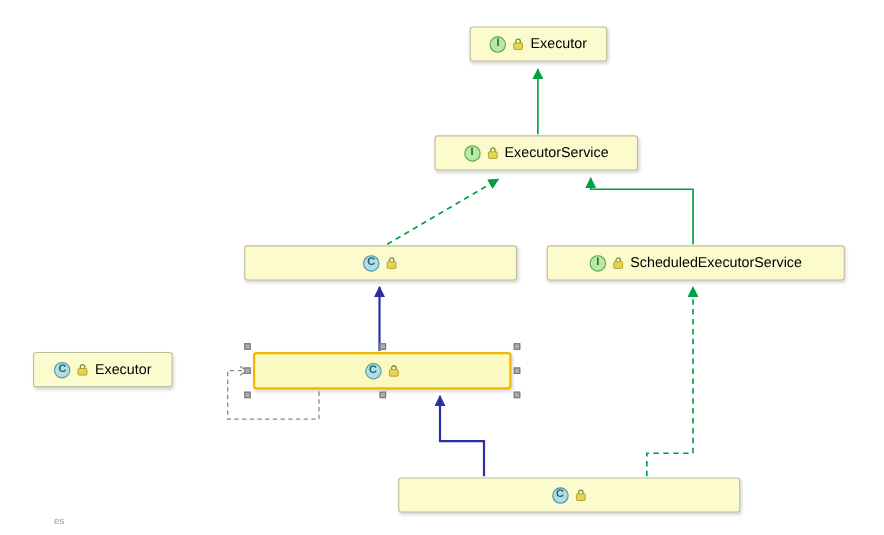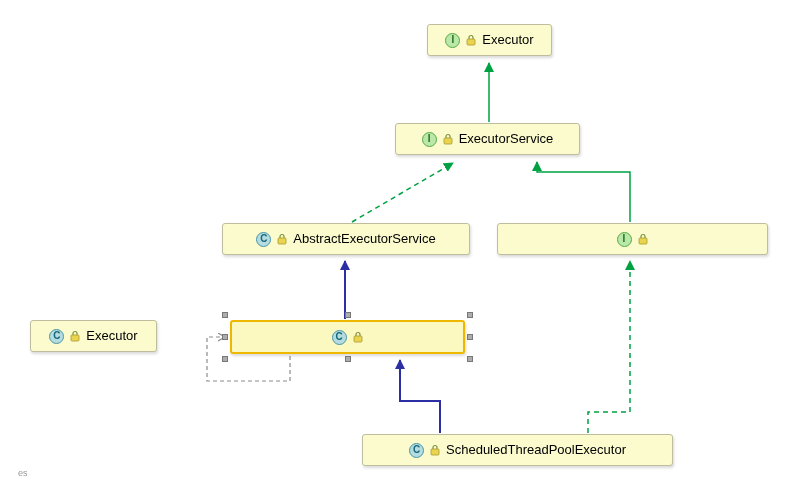--- a/index.html
+++ b/index.html
@@ -36,22 +36,22 @@
   .h-tl { left:-10px;  top:-10px; }
   .h-tm { left:calc(50% - 3px); top:-10px; }
   .h-tr { right:-10px; top:-10px; }
   .h-ml { left:-10px;  top:calc(50% - 3px); }
   .h-mr { right:-10px; top:calc(50% - 3px); }
   .h-bl { left:-10px;  bottom:-10px; }
   .h-bm { left:calc(50% - 3px); bottom:-10px; }
   .h-br { right:-10px; bottom:-10px; }
 
   .clipped {
-    position:absolute; left:18px; top:468px;
-    font-size:9px; color:#9a9a9a;
+    position:absolute; left:1px; top:468px;
+    font-size:9px; color:#9a9a9a;padding-left:48px;
   }
 </style>
 </head>
 <body>
 
 <div class="canvas">
 
   <svg class="edges" xmlns="http://www.w3.org/2000/svg">
     <defs>
       <marker id="arrow-green" markerUnits="userSpaceOnUse" markerWidth="12" markerHeight="12" refX="9" refY="5" orient="auto">
@@ -97,29 +97,29 @@
     </svg>
     <span class="label">ExecutorService</span>
   </div>
 
   <div class="node" style="left:222px; top:223px; width:248px;">
     <span class="kind-icon class">C</span>
     <svg class="badge-icon" viewBox="0 0 12 12">
       <path d="M4 5 V3.5 a2 2 0 0 1 4 0 V5" fill="none" stroke="#7A8F3A" stroke-width="1.2"></path>
       <rect x="2" y="5" width="8" height="6" rx="1" fill="#E9D44F" stroke="#A89A30" stroke-width="0.8"></rect>
     </svg>
-    <span class="label">AbstractExecutorService</span>
   </div>
 
   <div class="node" style="left:497px; top:223px; width:271px;">
     <span class="kind-icon interface">I</span>
     <svg class="badge-icon" viewBox="0 0 12 12">
       <path d="M4 5 V3.5 a2 2 0 0 1 4 0 V5" fill="none" stroke="#7A8F3A" stroke-width="1.2"></path>
       <rect x="2" y="5" width="8" height="6" rx="1" fill="#E9D44F" stroke="#A89A30" stroke-width="0.8"></rect>
     </svg>
+    <span class="label">ScheduledExecutorService</span>
   </div>
 
   <div class="node" style="left:30px; top:320px; width:127px;">
     <span class="kind-icon class">C</span>
     <svg class="badge-icon" viewBox="0 0 12 12">
       <path d="M4 5 V3.5 a2 2 0 0 1 4 0 V5" fill="none" stroke="#7A8F3A" stroke-width="1.2"></path>
       <rect x="2" y="5" width="8" height="6" rx="1" fill="#E9D44F" stroke="#A89A30" stroke-width="0.8"></rect>
     </svg>
     <span class="label">Executor</span>
   </div>
@@ -139,17 +139,16 @@
       <rect x="2" y="5" width="8" height="6" rx="1" fill="#E9D44F" stroke="#A89A30" stroke-width="0.8"></rect>
     </svg>
   </div>
 
   <div class="node" style="left:362px; top:434px; width:311px;">
     <span class="kind-icon class">C</span>
     <svg class="badge-icon" viewBox="0 0 12 12">
       <path d="M4 5 V3.5 a2 2 0 0 1 4 0 V5" fill="none" stroke="#7A8F3A" stroke-width="1.2"></path>
       <rect x="2" y="5" width="8" height="6" rx="1" fill="#E9D44F" stroke="#A89A30" stroke-width="0.8"></rect>
     </svg>
-    <span class="label">ScheduledThreadPoolExecutor</span>
   </div>
 
   <span class="clipped">es</span>
 </div>
 
 </body></html>

